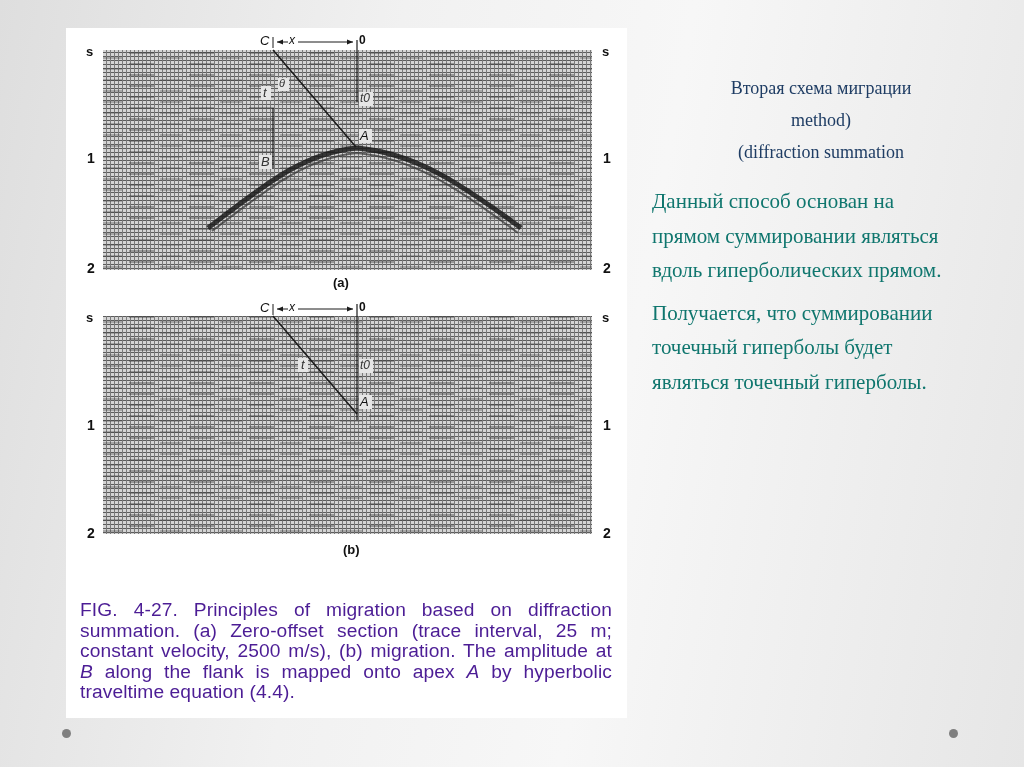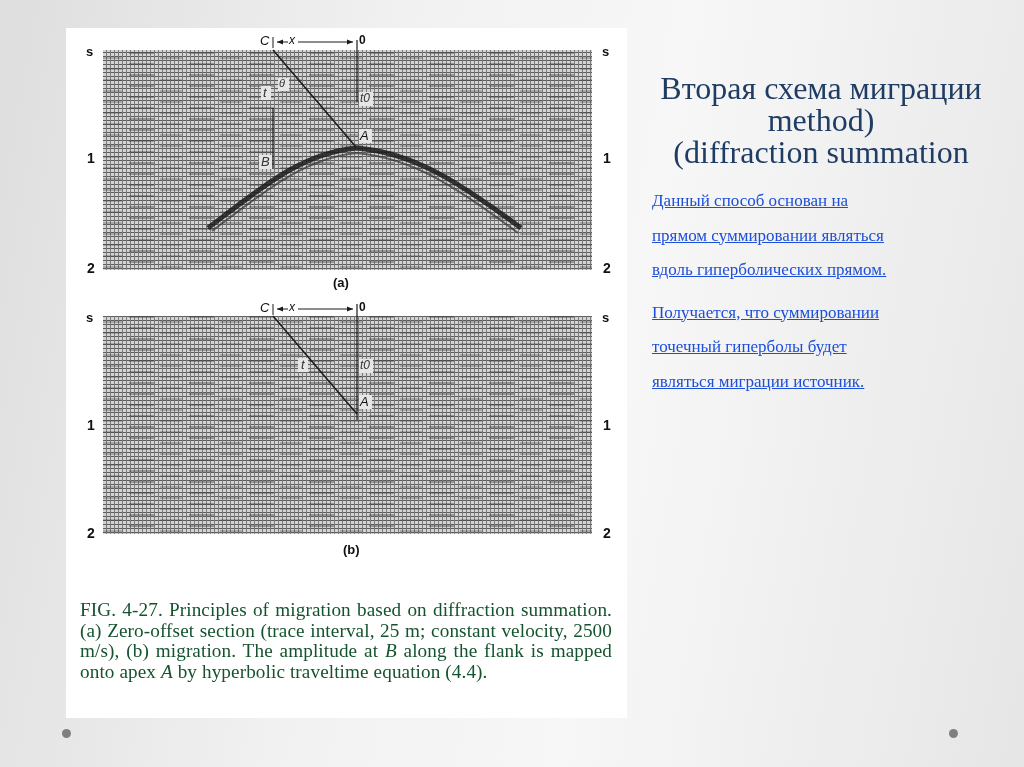--- a/index.html
+++ b/index.html
@@ -15,33 +15,33 @@
     position: absolute; width: 9px; height: 9px; border-radius: 50%;
     background: #7f7f7f;
   }
   .figure-panel {
     position: absolute; left: 66px; top: 28px; width: 561px; height: 690px;
     background: #ffffff;
   }
   .section-svg { position: absolute; left: 0; top: 0; }
   .caption {
     position: absolute; left: 14px; top: 572px; width: 532px;
-    font-family: Liberation Serif, serif; font-size: 19.2px; line-height: 20.5px;
-    color: #14532d; text-align: justify; text-align-last: left;
+    font-family: Liberation Sans, sans-serif; font-size: 19.2px; line-height: 20.5px;
+    color: #4c1d95; text-align: justify; text-align-last: left;
     letter-spacing: 0.1px;
   }
   .caption i { font-style: italic; }
   .title {
     position: absolute; left: 648px; top: 72px; width: 346px;
     text-align: center; color: #1f3d64;
-    font-family: "Liberation Serif", serif; font-size: 32px; line-height: 32px;
+    font-family: "Liberation Serif", serif; font-size: 18px; line-height: 32px;
   }
   .body-text {
     position: absolute; left: 652px; top: 184px; width: 350px;
-    color: #1d4ed8; font-family: "Liberation Serif", serif; font-size: 17px; text-decoration: underline;
+    color: #0f766e; font-family: "Liberation Serif", serif; font-size: 21px;
   }
   .para { margin: 0 0 8px 0; line-height: 34.5px; }
 </style>
 </head>
 <body>
 
 <div class="slide-frame">
 
   <div class="figure-panel">
     <svg class="section-svg" width="561" height="570" viewBox="0 0 561 570">
@@ -144,19 +144,19 @@
 
   <div class="body-text">
     <div class="para">
       <div>Данный способ основан на</div>
       <div>прямом суммировании являться</div>
       <div>вдоль гиперболических прямом.</div>
     </div>
     <div class="para">
       <div>Получается, что суммировании</div>
       <div>точечный гиперболы будет</div>
-      <div>являться миграции источник.</div>
+      <div>являться точечный гиперболы.</div>
     </div>
   </div>
 
   <div class="nav-dot" style="left:62px;top:729px;"></div>
   <div class="nav-dot" style="left:949px;top:729px;"></div>
 </div>
 
 </body></html>

